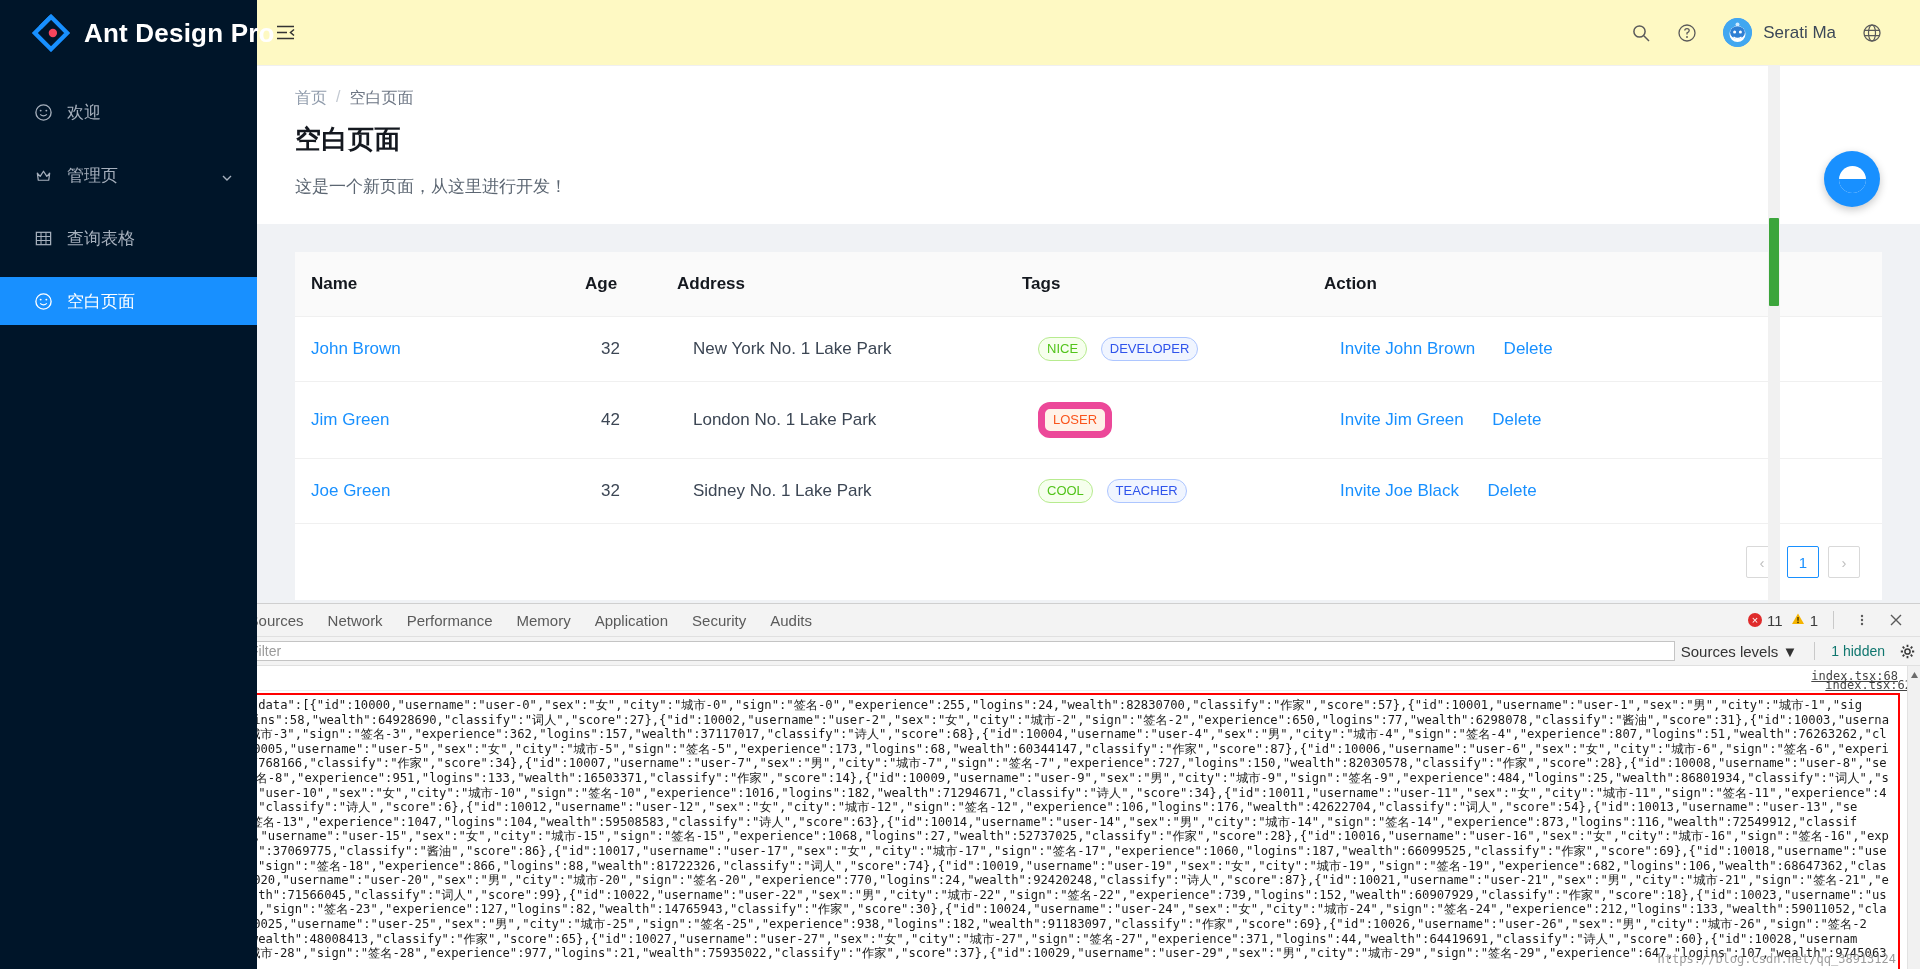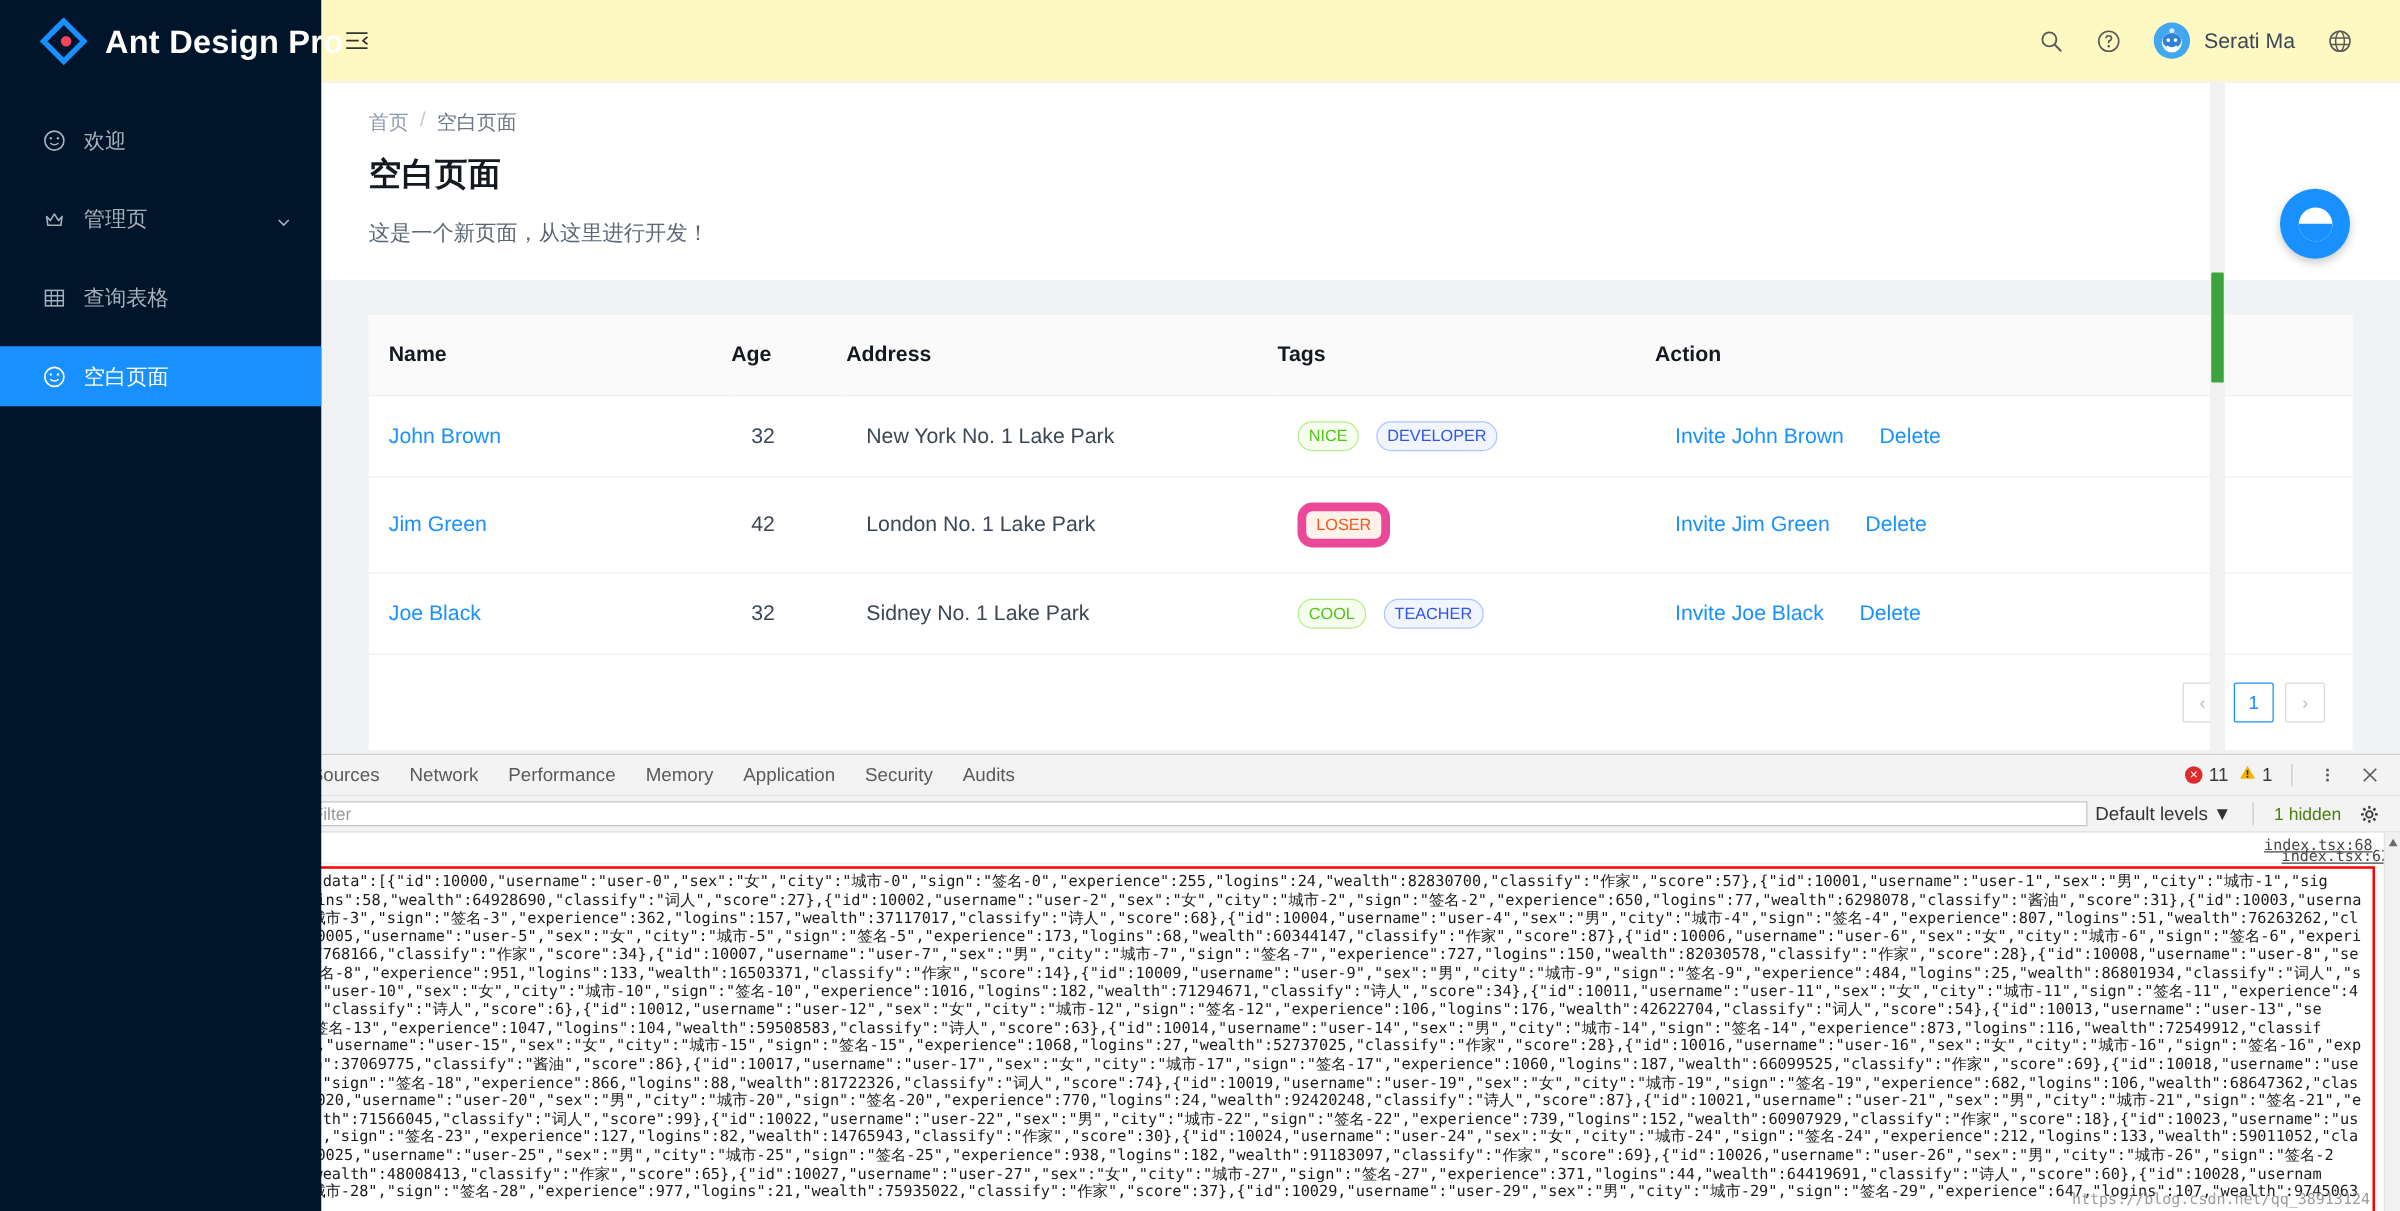--- a/index.html
+++ b/index.html
@@ -218,22 +218,22 @@
   .filter-box {
     flex: 1; height: 20px; border: 1px solid #c4c4c4; background: #fff;
     margin: 0 6px; font-size: 14px; color: #9a9a9a;
     display: flex; align-items: center; padding: 0 6px;
   }
   .levels {
     font-size: 15px; color: #333; padding-right: 10px;
     cursor: pointer; white-space: nowrap;
   }
   .dt-filter-right {
-    display: flex; align-items: center; gap: 9px; padding-right: 12px;
-    font-size: 14px; color: #4d7c0f;
+    display: flex; align-items: center; gap: 9px; padding-right: 0;
+    font-size: 14px; color: #0f766e;
   }
 
   .console-body {
     position: relative; height: 304px; overflow: hidden;
     font-family: "DejaVu Sans Mono", "Liberation Mono", monospace;
     font-size: 13px; color: #222;
   }
   .log-line {
     display: flex; align-items: flex-start;
     padding: 3px 0 3px 11px; border-bottom: 1px solid #f1f1f1;
@@ -429,21 +429,21 @@
             <td class="c-tags">
               <span class="tag tag-volc">LOSER</span>
             </td>
             <td class="c-act">
               <span class="lnk">Invite Jim Green</span>
               <span class="act-sep"></span>
               <span class="lnk">Delete</span>
             </td>
           </tr>
           <tr>
-            <td class="c-name"><span class="lnk">Joe Black</span></td>
+            <td class="c-name"><span class="lnk">Joe Green</span></td>
             <td class="c-age">32</td>
             <td class="c-addr">Sidney No. 1 Lake Park</td>
             <td class="c-tags">
               <span class="tag tag-green">COOL</span>
               <span class="tag tag-geek">TEACHER</span>
             </td>
             <td class="c-act">
               <span class="lnk">Invite Joe Black</span>
               <span class="act-sep"></span>
               <span class="lnk">Delete</span>
@@ -542,21 +542,21 @@
         <span class="cx-arrow">▼</span>
       </span>
       <span class="dt-tool-ic">
         <svg width="15" height="15" viewBox="0 0 15 15">
             <circle cx="7.5" cy="7.5" r="6" fill="none" stroke="#3a3a3a" stroke-width="1.3"></circle>
             <circle cx="7.5" cy="7.5" r="2.4" fill="#3a3a3a"></circle>
           </svg>
       </span>
       <span class="filter-box">Filter</span>
       <span class="levels">
-        <span>Default levels</span> ▼
+        <span>Sources levels</span> ▼
       </span>
       <span class="dt-filter-right">
         <span class="dt-div"></span>
         <span>1 hidden</span>
         <span class="dt-tool-ic">
           <svg width="15" height="15" viewBox="0 0 15 15">
               <circle cx="7.5" cy="7.5" r="2.6" fill="none" stroke="#3a3a3a" stroke-width="1.5"></circle>
               <path d="M7.5 .8 V3 M7.5 12 V14.2 M.8 7.5 H3 M12 7.5 H14.2 M2.7 2.7 L4.3 4.3 M10.7 10.7 L12.3 12.3 M12.3 2.7 L10.7 4.3 M4.3 10.7 L2.7 12.3" stroke="#3a3a3a" stroke-width="1.8"></path>
             </svg>
         </span>

